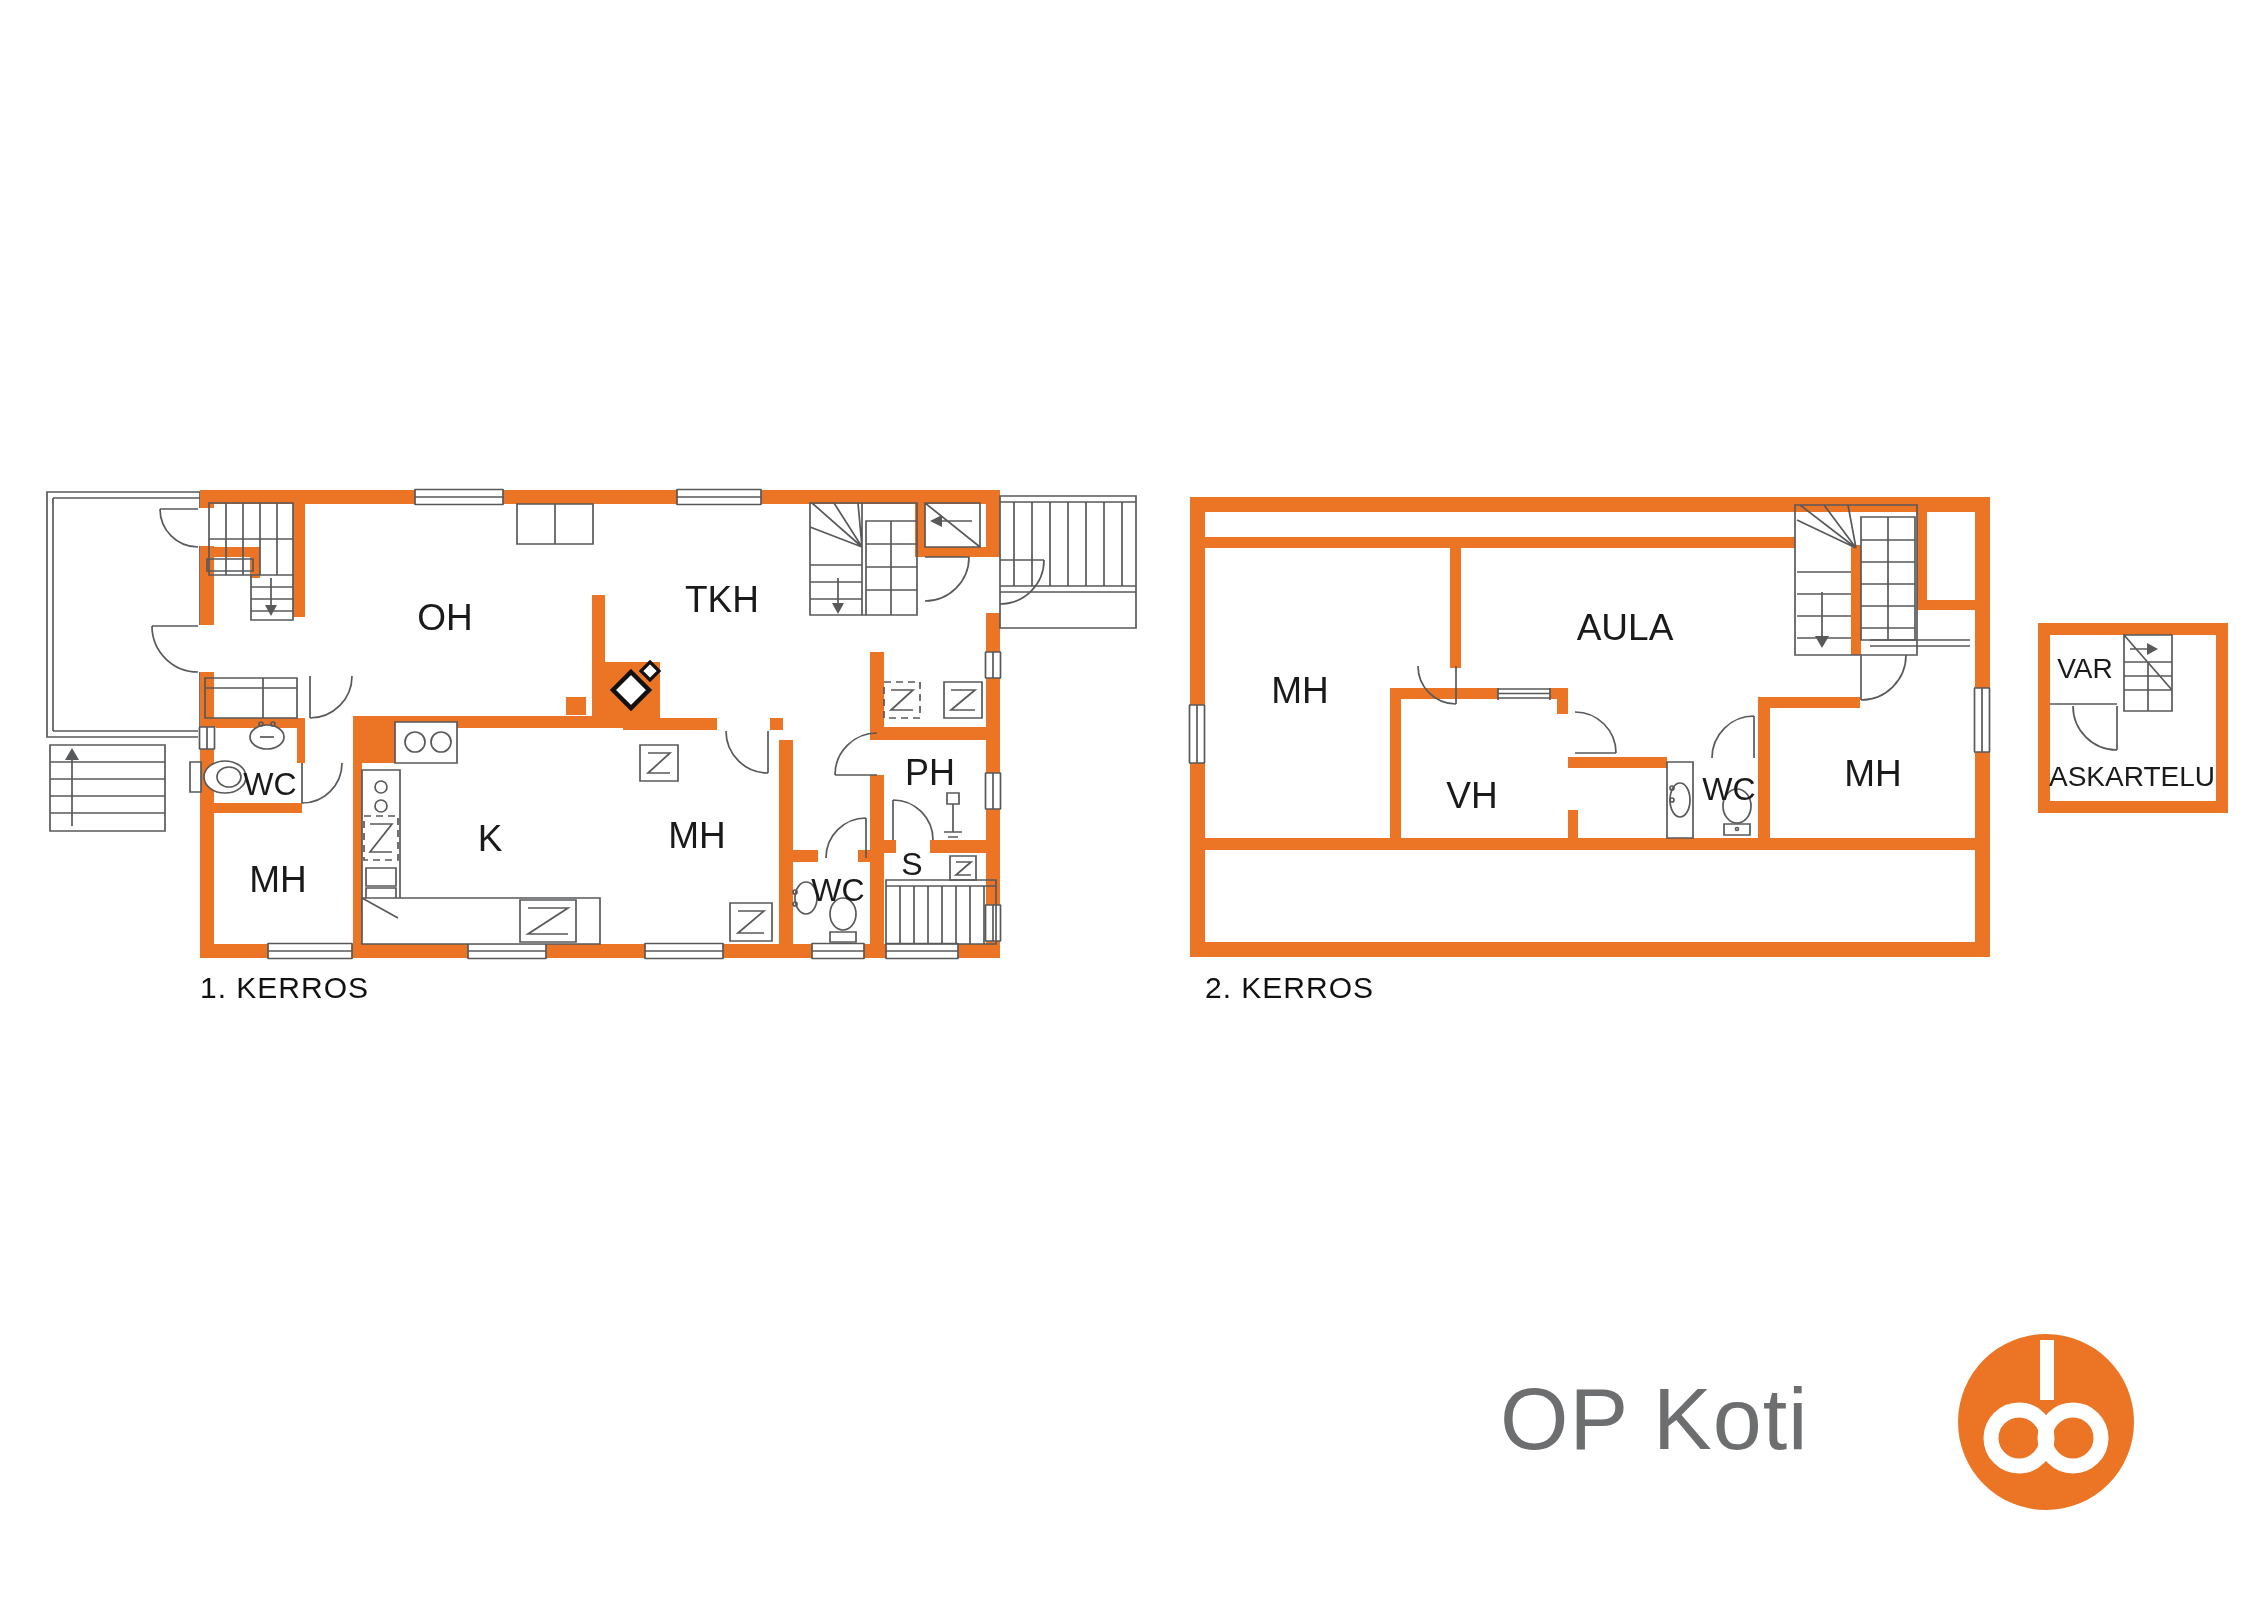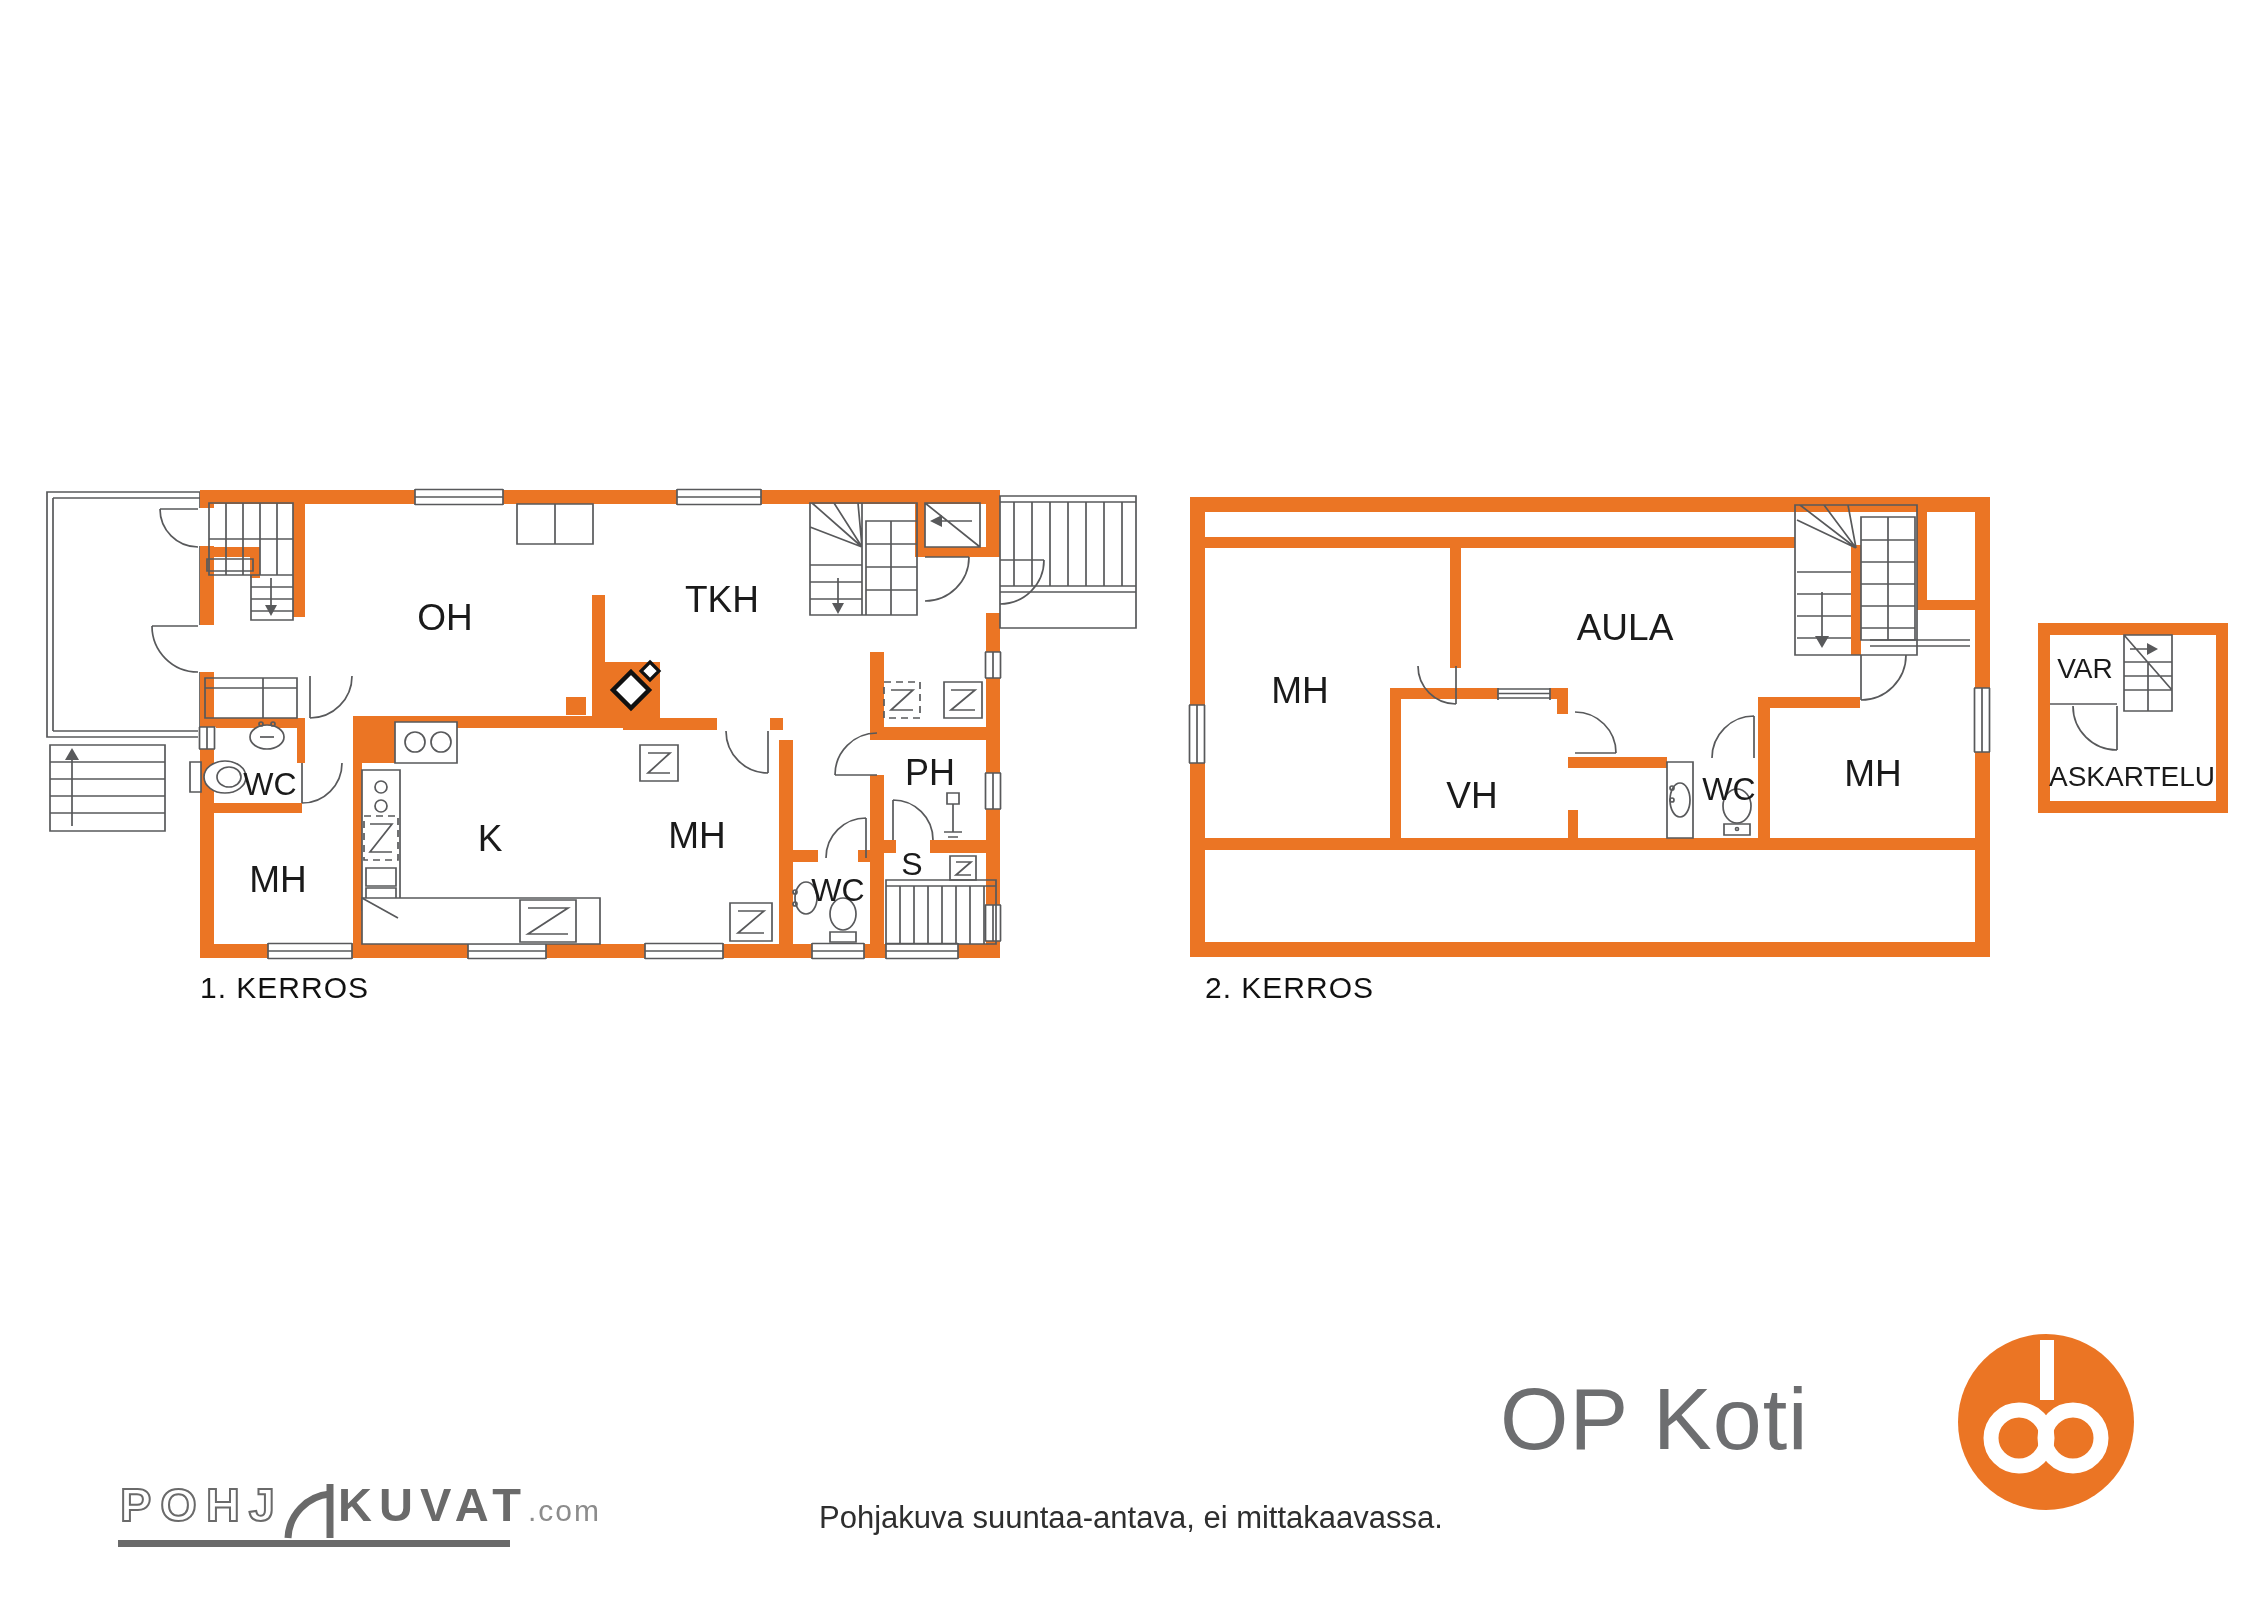--- a/index.html
+++ b/index.html
@@ -280,34 +280,21 @@
         M2124,662h48 M2124,676h48 M2124,690h48 M2148,662v49 M2130,649h22"></path>
       <polygon class="arrow" points="2158,649 2147,643 2147,655"></polygon>
     </g>
     <path class="ln" d="M2050,704h67"></path>
     <path class="ln" d="M2117,706v44 M2117,750A44,44 0 0 1 2073,706"></path>
     <text class="room tiny" x="2085" y="678">VAR</text>
     <text class="room tiny" x="2132" y="786">ASKARTELU</text>
   </g>
 </svg>
 
-  <div class="footnote">Pohjakuva suuntaa-antava, ei mittakaavassa.</div>
-
-  <div class="brand-left">
-    <div class="bar"></div>
-    <div class="row">
-      <span class="hollow">POHJ</span>
-      <svg width="52" height="70" viewBox="0 0 52 70" style="margin:0 2px -2px 0;">
-        <path d="M4,66 A46,46 0 0 1 46,22" stroke="#6a6a6a" stroke-width="7" fill="none"></path>
-        <line x1="46" y1="12" x2="46" y2="66" stroke="#6a6a6a" stroke-width="7"></line>
-      </svg>
-      <span class="solidtxt">KUVAT</span>
-      <span class="comtxt">.com</span>
-    </div>
-  </div>
+
 
   <div class="opkoti">OP Koti</div>
 
   <svg class="oplogo" viewBox="0 0 180 180">
     <circle cx="90" cy="90" r="88" fill="#EB7524"></circle>
     <rect x="84" y="8" width="14" height="60" fill="#ffffff"></rect>
     <circle cx="63" cy="106" r="28" fill="none" stroke="#ffffff" stroke-width="15"></circle>
     <circle cx="117" cy="106" r="28" fill="none" stroke="#ffffff" stroke-width="15"></circle>
   </svg>
 

